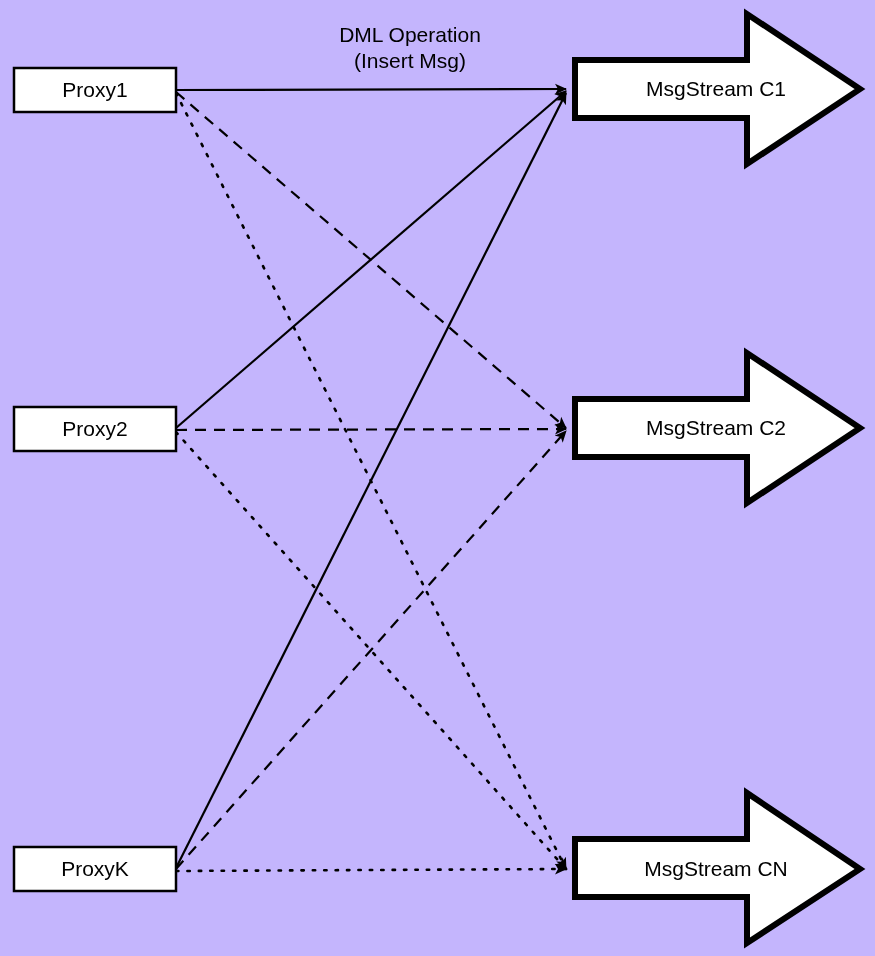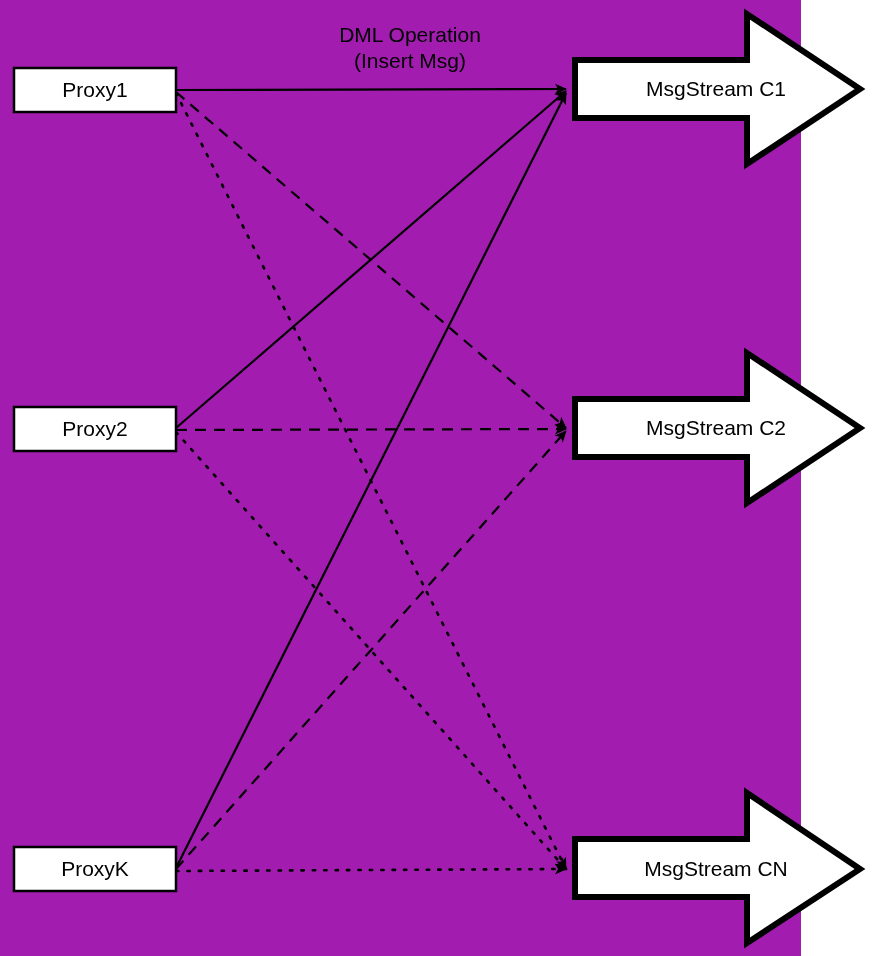--- a/index.html
+++ b/index.html
@@ -9,23 +9,23 @@
     background: #ffffff;
   }
   body {
     font-family: "Liberation Sans", sans-serif;
     width: 875px;
     height: 956px;
     overflow: hidden;
   }
   #diagram-root {
     position: relative;
-    width: 801px;
+    width: 875px;
     height: 956px;
-    background: #a21caf;
+    background: #c4b5fd;
   }
   svg#diagram-canvas {
     position: absolute;
     top: 0;
     left: 0;
     width: 875px;
     height: 956px;
     display: block;
   }
   .node-label {

